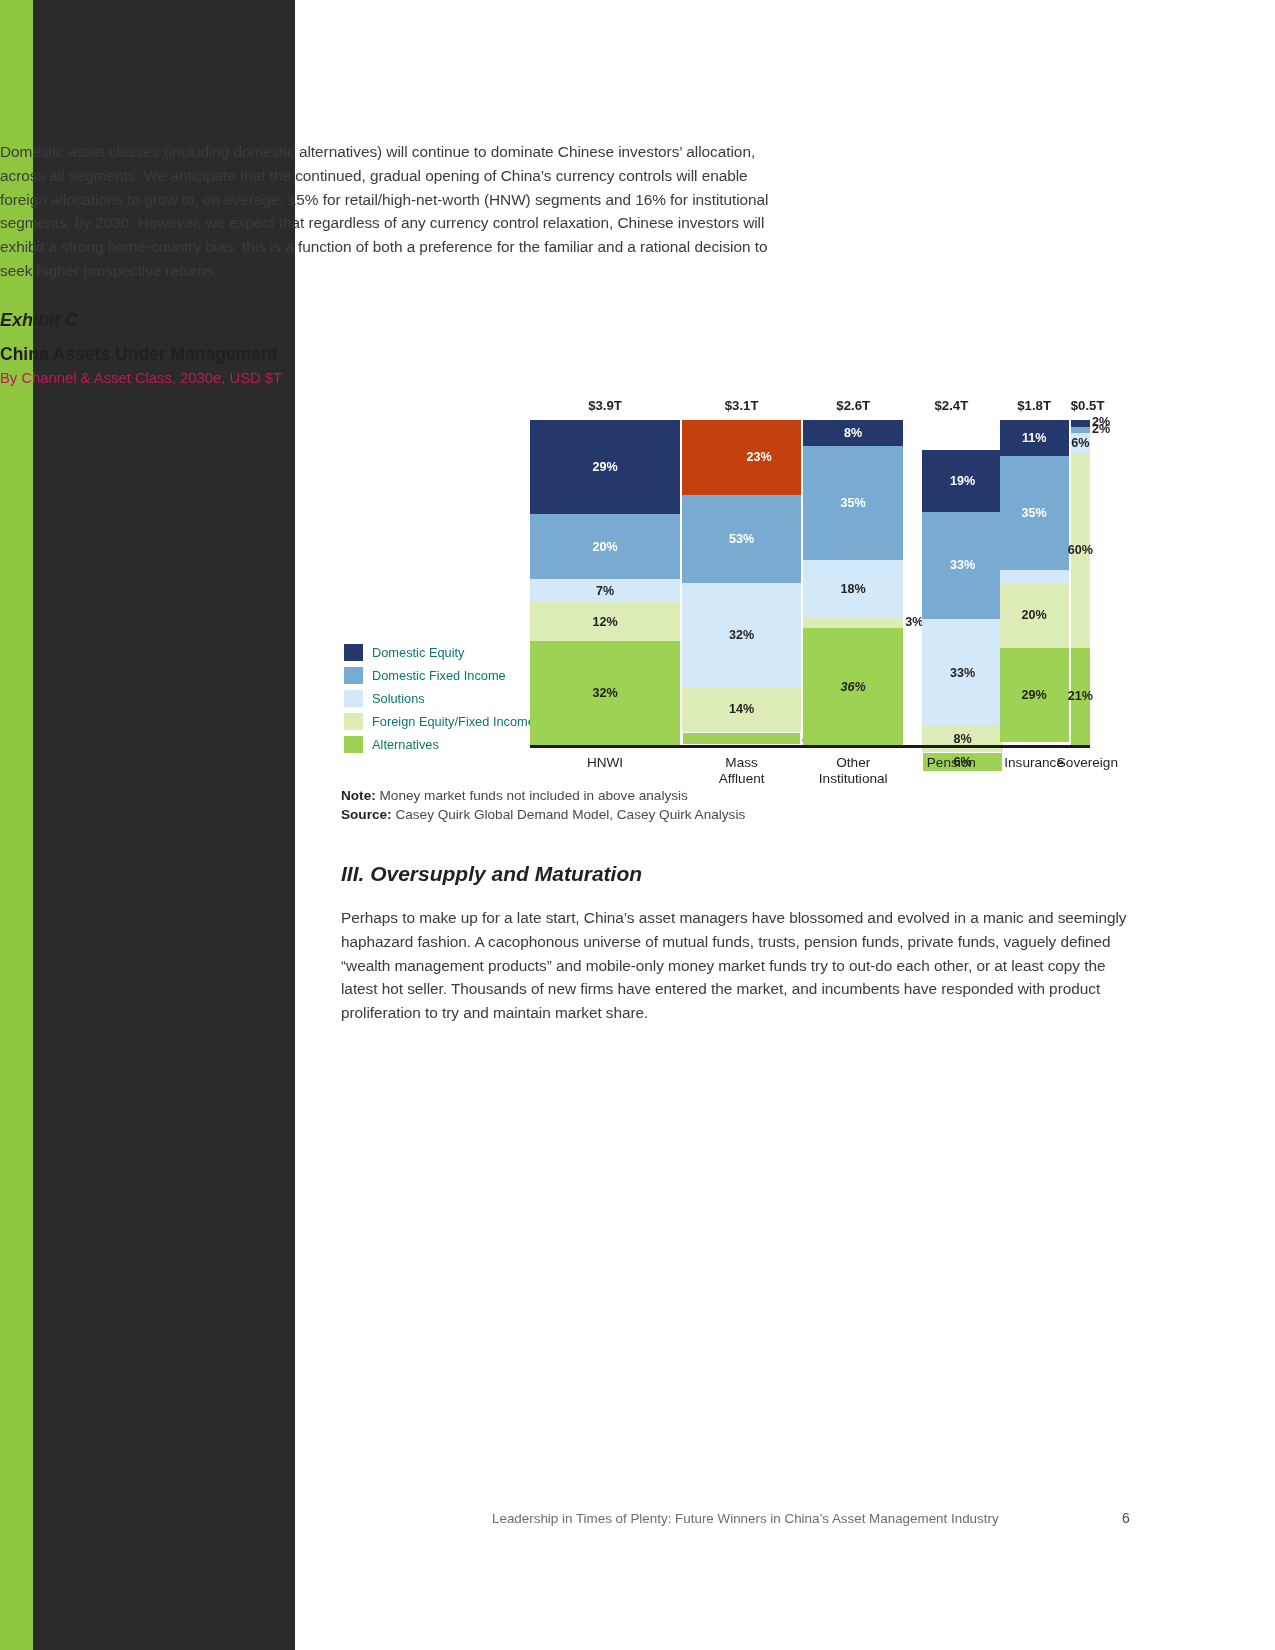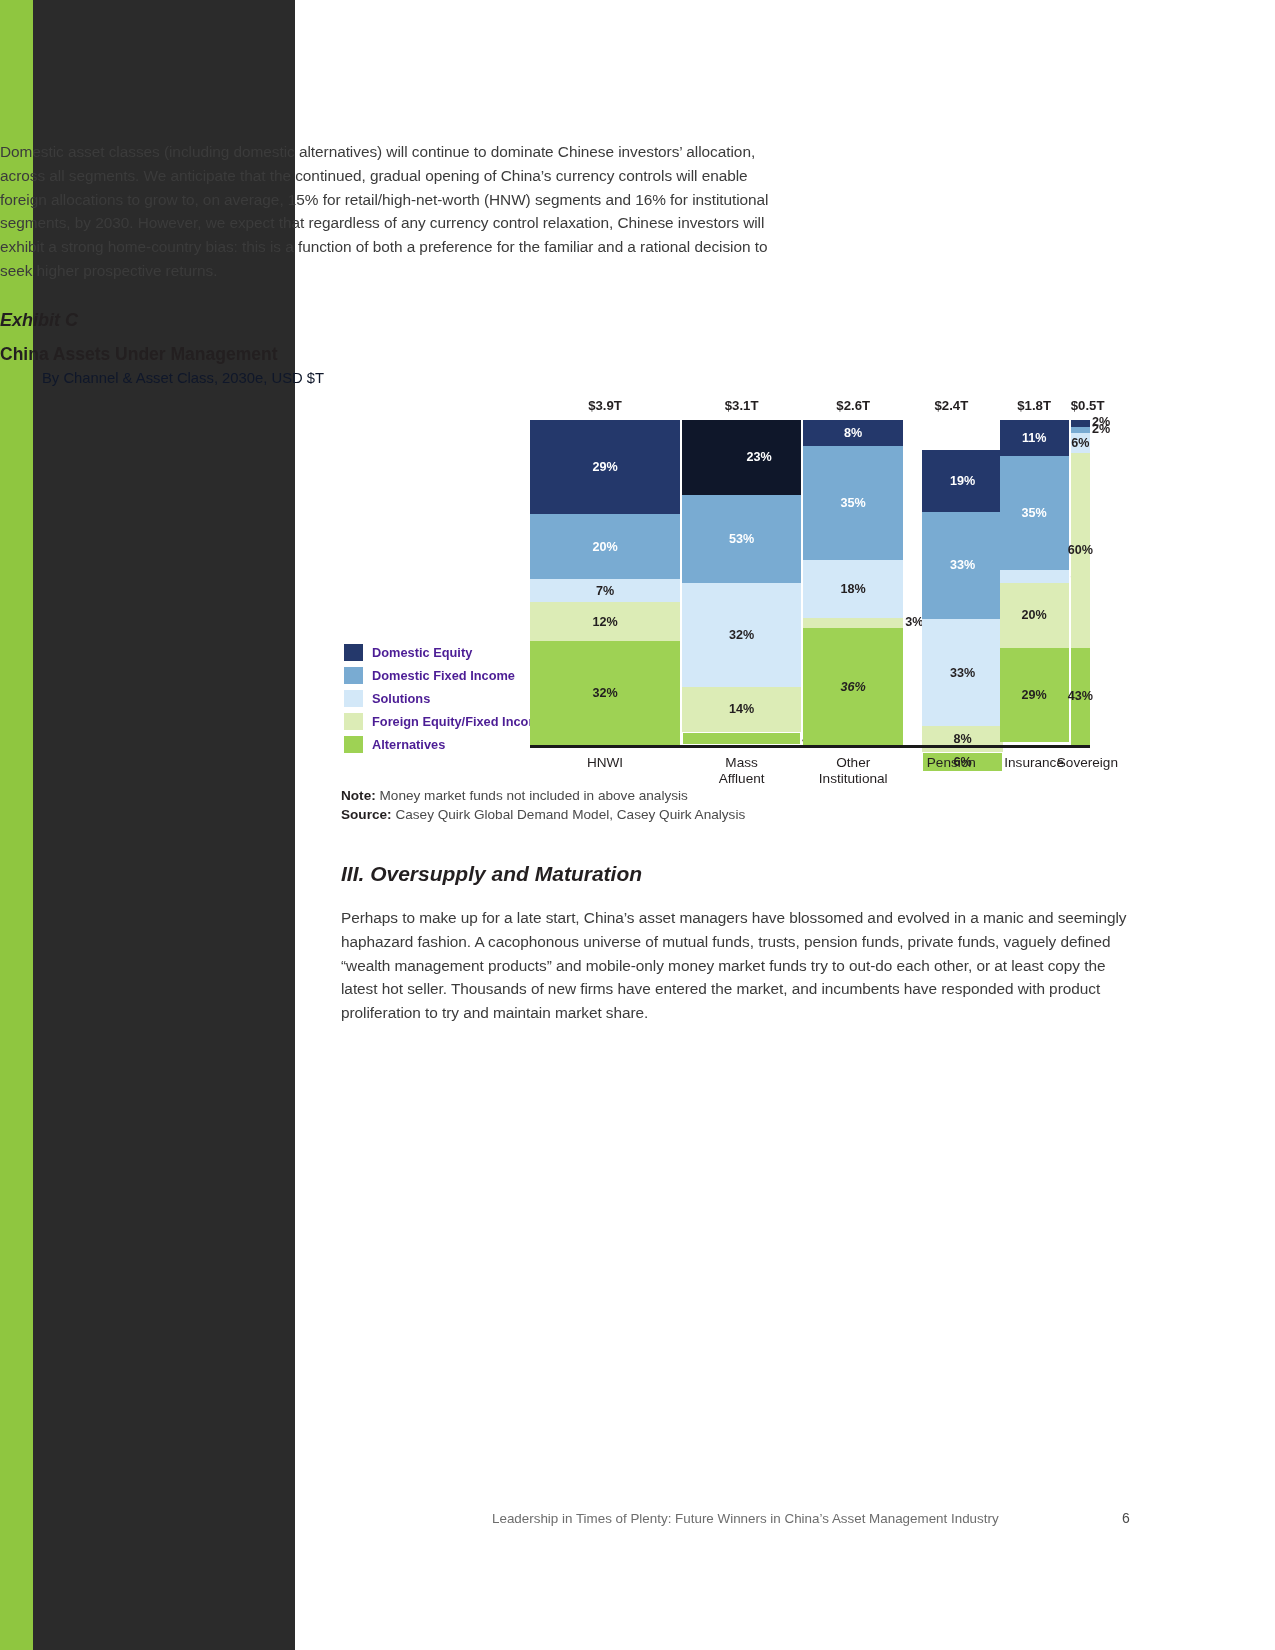--- a/index.html
+++ b/index.html
@@ -48,22 +48,21 @@
     position: absolute;
     top: 344px; left: 0;
     font-size: 17.5px;
     font-weight: bold;
     color: #231f20;
   }
   .chart-subtitle {
     position: absolute;
     top: 370px; left: 0;
     font-size: 14.8px;
-    color: #0f172a;
-    padding-left: 42px;
+    color: #be185d;
   }
 
   
   .chart-wrap {
     position: absolute;
     left: 341px;
     top: 393px;
     width: 800px;
     height: 390px;
   }
@@ -128,22 +127,22 @@
     align-items: center;
     height: 23px;
   }
   .legend-swatch {
     width: 19px; height: 17px;
     margin-right: 9px;
     flex: 0 0 auto;
   }
   .legend-text {
     font-size: 12.8px;
-    font-weight: bold;
-    color: #4c1d95;
+    font-weight: normal;
+    color: #0f766e;
     white-space: nowrap;
   }
 
   
   .notes {
     position: absolute;
     left: 341px;
     top: 786px;
     font-size: 13.6px;
     line-height: 19px;
@@ -230,21 +229,21 @@
           <span>7%</span>
         </div>
         <div class="seg" style="top: 182px; height: 39px; background: rgb(220, 236, 182); color: rgb(35, 31, 32);">
           <span>12%</span>
         </div>
         <div class="seg" style="top: 221px; height: 104px; background: rgb(158, 210, 84); color: rgb(35, 31, 32);">
           <span>32%</span>
         </div>
       </div>
       <div class="col" style="left: 152px; width: 119.231px;">
-        <div class="seg" style="top: 0px; height: 74.75px; background: #0f172a; color: rgb(255, 255, 255); padding-left: 35px;">
+        <div class="seg" style="top: 0px; height: 74.75px; background: #c2410c; color: rgb(255, 255, 255); padding-left: 35px;">
           <span>23%</span>
         </div>
         <div class="seg" style="top: 74.75px; height: 87.75px; background: rgb(121, 171, 210); color: rgb(255, 255, 255);">
           <span>53%</span>
         </div>
         <div class="seg" style="top: 162.5px; height: 104px; background: rgb(211, 232, 248); color: rgb(35, 31, 32);">
           <span>32%</span>
         </div>
         <div class="seg" style="top: 266.5px; height: 45.5px; background: rgb(220, 236, 182); color: rgb(35, 31, 32);">
           <span>14%</span>
@@ -311,21 +310,21 @@
         <div class="seg" style="top: 6.5px; height: 6.5px; background: rgb(121, 171, 210); color: rgb(255, 255, 255);">
           <span style="position: absolute; right: 0px; top: -4.75px; color: rgb(35, 31, 32); transform: translateX(100%); padding-left: 2px;">2%</span>
         </div>
         <div class="seg" style="top: 13px; height: 19.5px; background: rgb(211, 232, 248); color: rgb(35, 31, 32);">
           <span>6%</span>
         </div>
         <div class="seg" style="top: 32.5px; height: 195px; background: rgb(220, 236, 182); color: rgb(35, 31, 32);">
           <span>60%</span>
         </div>
         <div class="seg" style="top: 227.5px; height: 97.5px; background: rgb(158, 210, 84); color: rgb(35, 31, 32);">
-          <span>43%</span>
+          <span>21%</span>
         </div>
       </div>
     </div>
   <div class="axis-line"></div>
 <div class="col-total" style="left: 189px; width: 150px; top: 5px;">$3.9T</div>
     <div class="col-name" style="left: 175px; width: 178px; top: 362px;">HNWI</div>
     <div class="col-total" style="left: 341px; width: 119.231px; top: 5px;">$3.1T</div>
     <div class="col-name" style="left: 327px; width: 147.231px; top: 362px;">Mass
 Affluent</div>
     <div class="col-total" style="left: 462.231px; width: 100px; top: 5px;">$2.6T</div>

